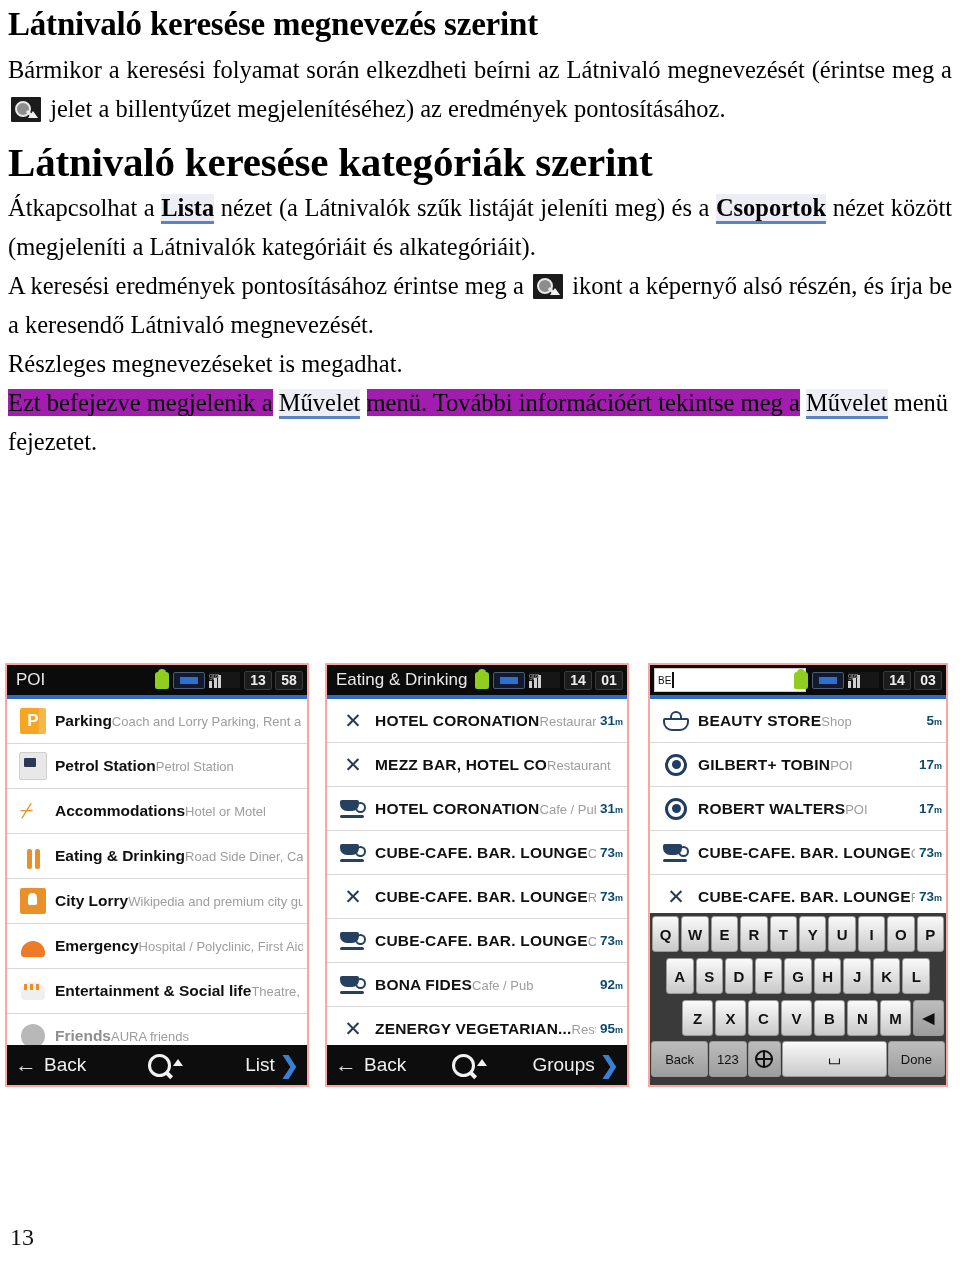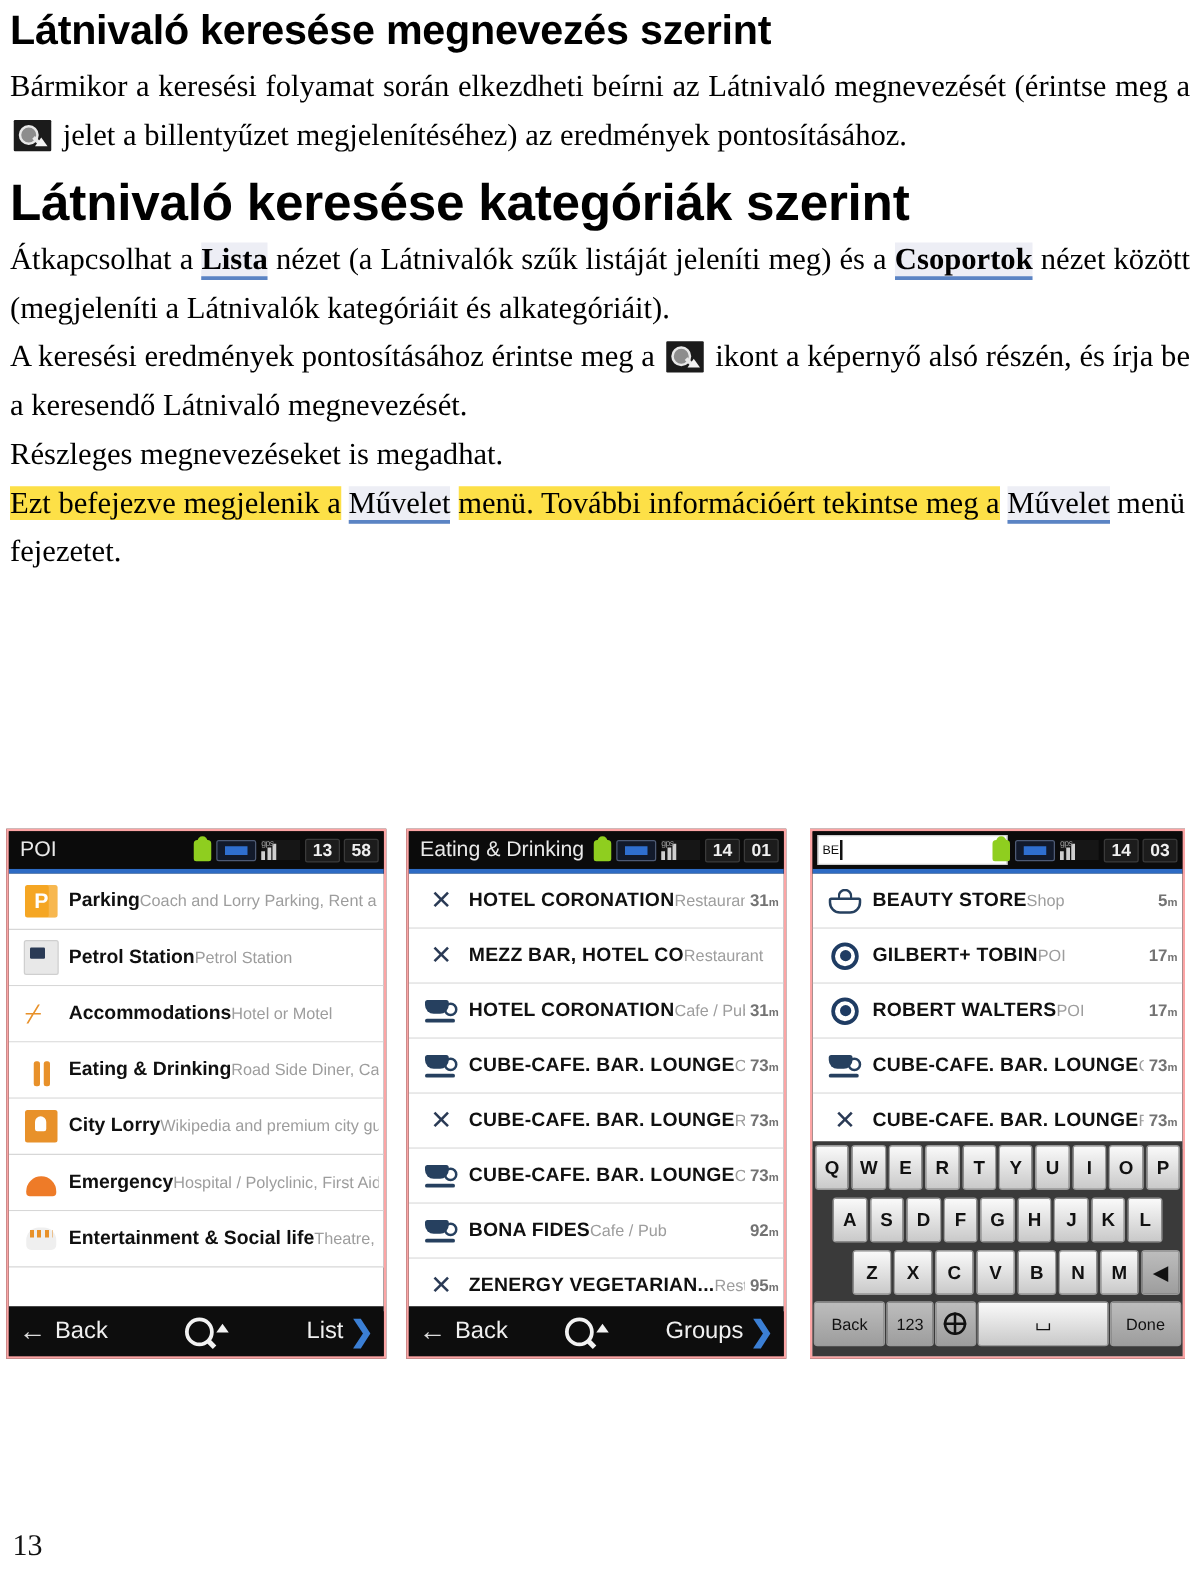--- a/index.html
+++ b/index.html
@@ -6,37 +6,37 @@
   body{
     width:960px;height:1262px;background:#fff;
     font-family:"Liberation Serif", serif;
     color:#000;overflow:hidden;position:relative;
   }
   .page{position:relative;width:960px;height:1262px;}
 
   
   .doc{position:absolute;left:8px;top:0;width:944px;}
   h1.sec{
-    font-family:Liberation Sans, sans-serif;
+    font-family:Liberation Serif, serif;
     font-weight:bold;font-size:33px;line-height:40px;
     margin:0;padding:4px 0 6px 0;letter-spacing:-0.2px;
   }
   h1.sec.second{font-size:41px;padding-top:14px;}
   p.body{
     font-size:24.5px;line-height:39px;margin:0;
     text-align:justify;text-justify:inter-word;
   }
   p.body.nj{text-align:left;}
   .lnk{
     font-weight:bold;text-decoration:none;
     background:#edeef5;border-bottom:3px solid #5b84c4;
     padding-bottom:0px;color:#000;
   }
   .lnk.thin{font-weight:normal;}
-  .hl{background:#fde047;}
+  .hl{background:#a21caf;}
 
   
   .mini-ico{
     display:inline-block;width:30px;height:25px;
     background:#1b1b1b;vertical-align:-5px;position:relative;
     margin:0 3px;border-radius:1px;
   }
   .mini-ico .glass{
     position:absolute;left:4px;top:4px;width:12px;height:12px;
     border:2.5px solid #e8e8e8;border-radius:50%;
@@ -93,21 +93,21 @@
 
   .listarea{position:relative;background:#fff;overflow:hidden;}
   .row{
     display:flex;align-items:center;border-bottom:1px solid #d7d7d7;
     height:45px;box-sizing:border-box;background:#fff;padding:0 4px;
   }
   .row .ico{width:44px;display:flex;justify-content:center;align-items:center;flex:0 0 44px;}
   .row .txt{flex:1;min-width:0;overflow:hidden;}
   .row .t1{font-size:15.5px;font-weight:bold;color:#101010;white-space:nowrap;overflow:hidden;line-height:18px;}
   .row .t2{font-size:13px;color:#9d9d9d;white-space:nowrap;overflow:hidden;line-height:16px;}
-  .row .dist{font-size:13.5px;font-weight:bold;color:#737373;padding-left:4px;white-space:nowrap;}
+  .row .dist{font-size:13.5px;font-weight:bold;color:#0c4a6e;padding-left:4px;white-space:nowrap;}
   .row .dist small{font-size:9px;font-weight:bold;}
   .row.faded .t1{color:#8e8e8e;}
   .row.caps .t1{letter-spacing:0.2px;}
 
   
   .pic{width:26px;height:26px;position:relative;}
   .pic-park{background:#f5a623;border-radius:2px;color:#fff;font-weight:bold;font-size:17px;
     display:flex;align-items:center;justify-content:center;box-shadow:inset -7px 0 0 #fff3;}
   .pic-petrol{background:#e8e8e8;border-radius:2px;border:1px solid #cfcfcf;}
   .pic-petrol:after{content:"";position:absolute;left:4px;top:5px;width:12px;height:9px;background:#2a3a55;border-radius:1px;}
@@ -290,20 +290,26 @@
               <span class="pic-emg"></span>
             </span>
             <span class="txt"><span class="t1">Emergency</span><span class="t2">Hospital / Polyclinic, First Aid Post, Pharmac...</span></span>
           </div>
           <div class="row">
             <span class="ico">
               <span class="pic-ent"></span>
             </span>
             <span class="txt"><span class="t1">Entertainment &amp; Social life</span><span class="t2">Theatre, Cultural Center, Casino, Cinema,...</span></span>
           </div>
+          <div class="row faded">
+            <span class="ico">
+              <span class="pic-friend"></span>
+            </span>
+            <span class="txt"><span class="t1">Friends</span><span class="t2">AURA friends</span></span>
+          </div>
         </div>
       <div class="botbar">
         <span class="bb-back">
           <span class="bb-arrow">←</span>
           <span>Back</span>
         </span>
         <span class="bb-mid">
           <span class="bb-glass"></span>
           <span class="bb-tri"></span>
         </span>

